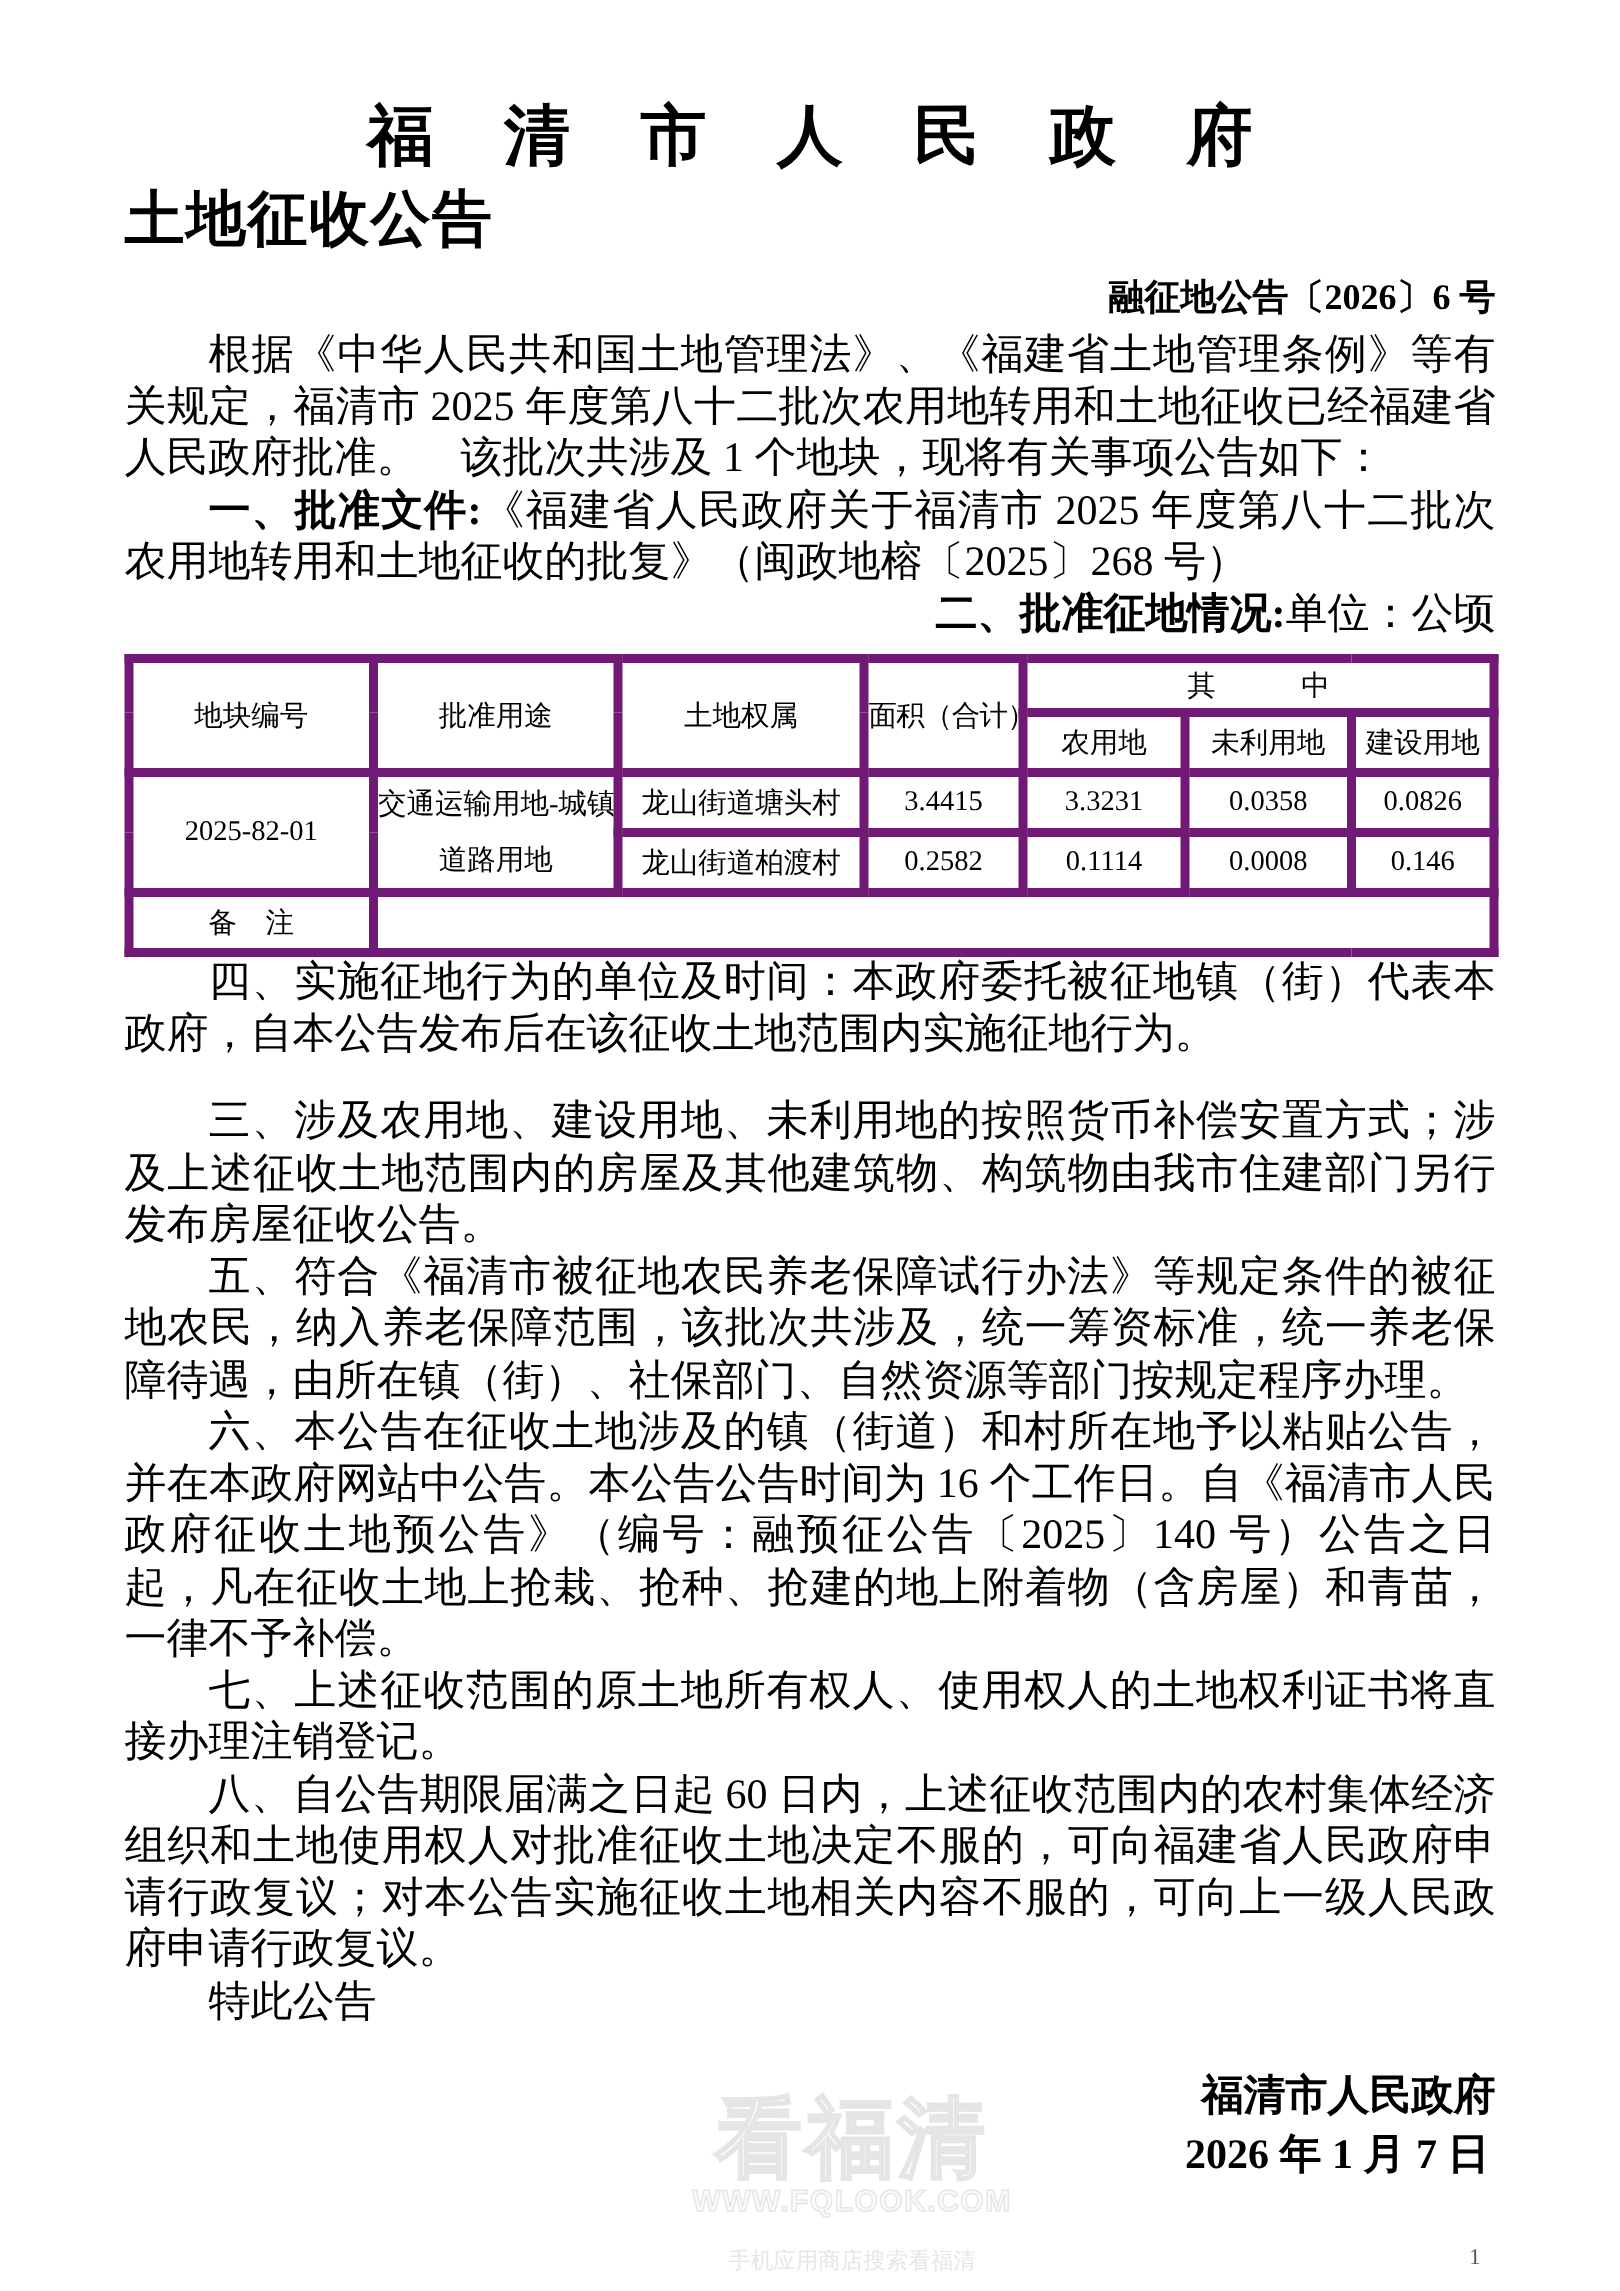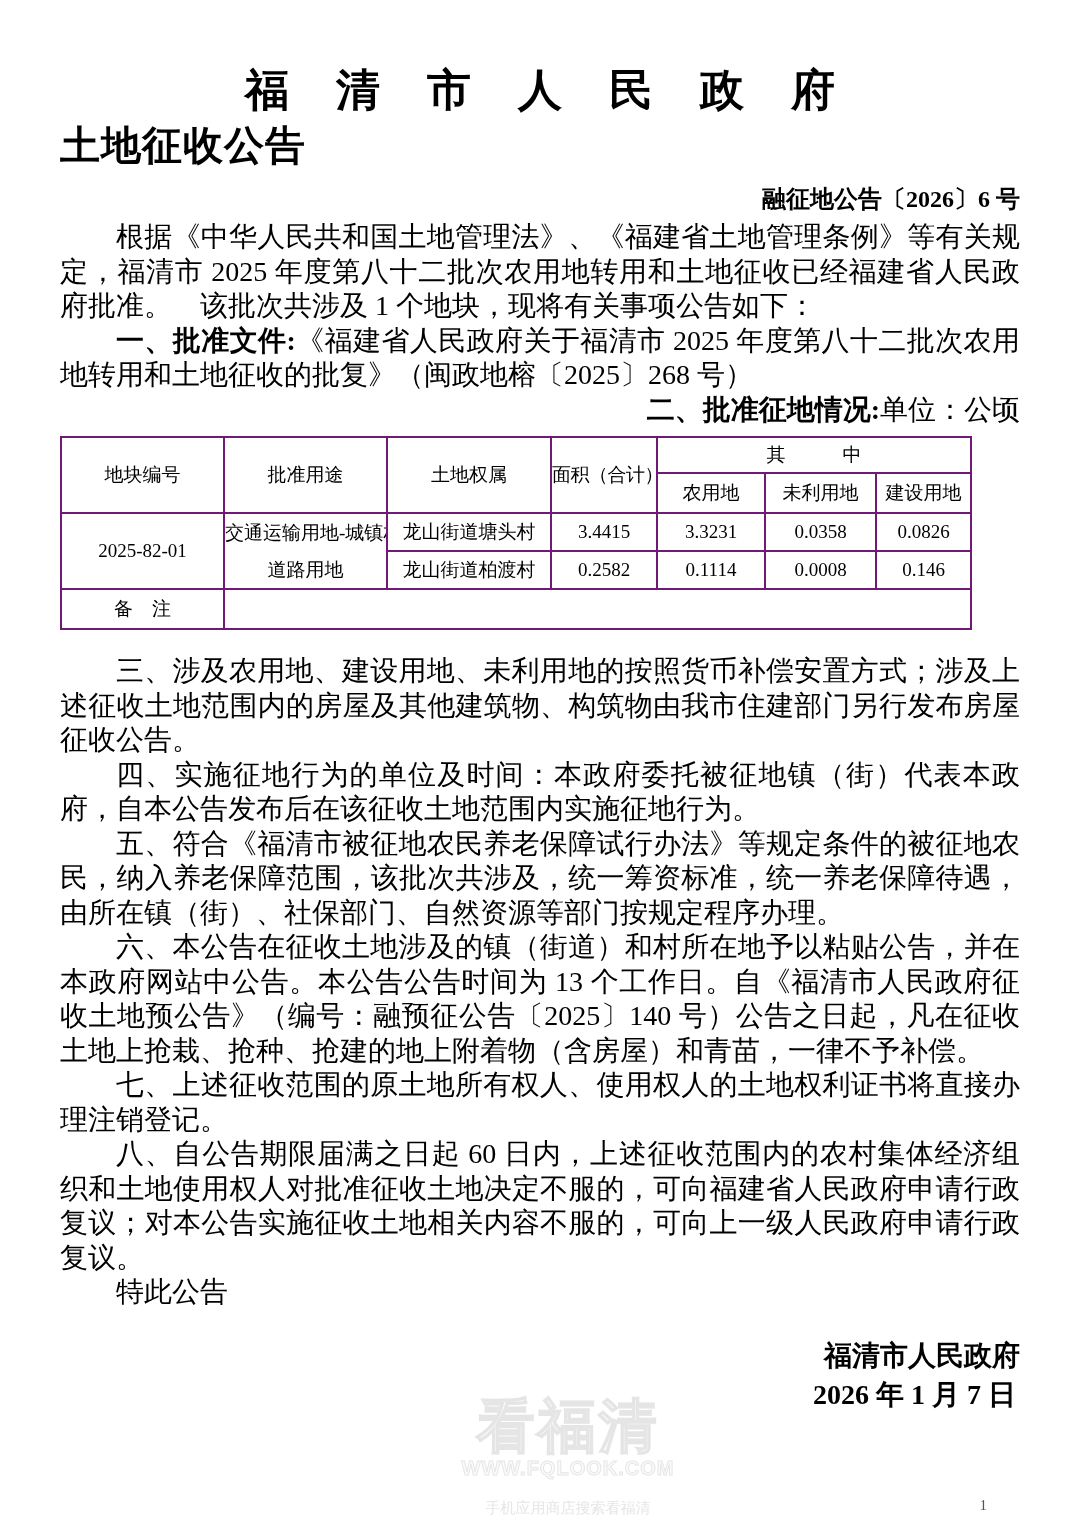--- a/index.html
+++ b/index.html
@@ -4,21 +4,21 @@
 <style>
   html,body { margin:0; padding:0; background:#ffffff; }
   .page {
     position:relative;
     width:1080px; height:1527px;
     margin:0 auto;
     background:#ffffff;
     color:#000;
     font-family:"Liberation Serif","DejaVu Serif",serif;
     box-sizing:border-box;
-    padding:0 60px;
+    padding:0 83px;
     overflow:hidden;
   }
   
   .org-title {
     margin:66px 0 0 0;
     text-align:center;
     font-size:44px; line-height:50px;
     font-weight:bold;
     letter-spacing:18px; padding-left:18px;
   }
@@ -51,21 +51,21 @@
   }
   .sec2-label { font-weight:bold; padding-left:2em; }
   .unit-label { font-weight:normal; }
   
   table.land {
     width:910px; margin-top:9px;
     border-collapse:collapse; table-layout:fixed;
     border:1.5px solid #000;
   }
   table.land td {
-    border:2px solid #701a75;
+    border:6px solid #701a75;
     font-size:19px;
     text-align:center; vertical-align:middle;
     padding:0;
     font-weight:normal;
     white-space:nowrap; overflow:hidden;
   }
   tr.hrow1 { height:36px; }
   tr.hrow2 { height:40px; }
   tr.drow  { height:38px; }
   tr.rrow  { height:40px; }
@@ -165,24 +165,24 @@
         <td>0.0008</td>
         <td>0.146</td>
       </tr>
       <tr class="rrow">
         <td class="pre">备　注</td>
         <td colspan="6"></td>
       </tr>
     </tbody>
   </table>
 
+  <p class="para">四、实施征地行为的单位及时间：本政府委托被征地镇（街）代表本政府，自本公告发布后在该征收土地范围内实施征地行为。</p>
   <p class="para after-table">三、涉及农用地、建设用地、未利用地的按照货币补偿安置方式；涉及上述征收土地范围内的房屋及其他建筑物、构筑物由我市住建部门另行发布房屋征收公告。</p>
-  <p class="para">四、实施征地行为的单位及时间：本政府委托被征地镇（街）代表本政府，自本公告发布后在该征收土地范围内实施征地行为。</p>
   <p class="para">五、符合《福清市被征地农民养老保障试行办法》等规定条件的被征地农民，纳入养老保障范围，该批次共涉及，统一筹资标准，统一养老保障待遇，由所在镇（街）、社保部门、自然资源等部门按规定程序办理。</p>
-  <p class="para">六、本公告在征收土地涉及的镇（街道）和村所在地予以粘贴公告，并在本政府网站中公告。本公告公告时间为 13 个工作日。自《福清市人民政府征收土地预公告》（编号：融预征公告〔2025〕140 号）公告之日起，凡在征收土地上抢栽、抢种、抢建的地上附着物（含房屋）和青苗，一律不予补偿。</p>
+  <p class="para">六、本公告在征收土地涉及的镇（街道）和村所在地予以粘贴公告，并在本政府网站中公告。本公告公告时间为 16 个工作日。自《福清市人民政府征收土地预公告》（编号：融预征公告〔2025〕140 号）公告之日起，凡在征收土地上抢栽、抢种、抢建的地上附着物（含房屋）和青苗，一律不予补偿。</p>
   <p class="para">七、上述征收范围的原土地所有权人、使用权人的土地权利证书将直接办理注销登记。</p>
   <p class="para">八、自公告期限届满之日起 60 日内，上述征收范围内的农村集体经济组织和土地使用权人对批准征收土地决定不服的，可向福建省人民政府申请行政复议；对本公告实施征收土地相关内容不服的，可向上一级人民政府申请行政复议。</p>
   <p class="para">特此公告</p>
 
   <div class="signature">
     <div>福清市人民政府</div>
     <div class="sig-date">2026 年 1 月 7 日</div>
   </div>
 
   <div class="watermark">

